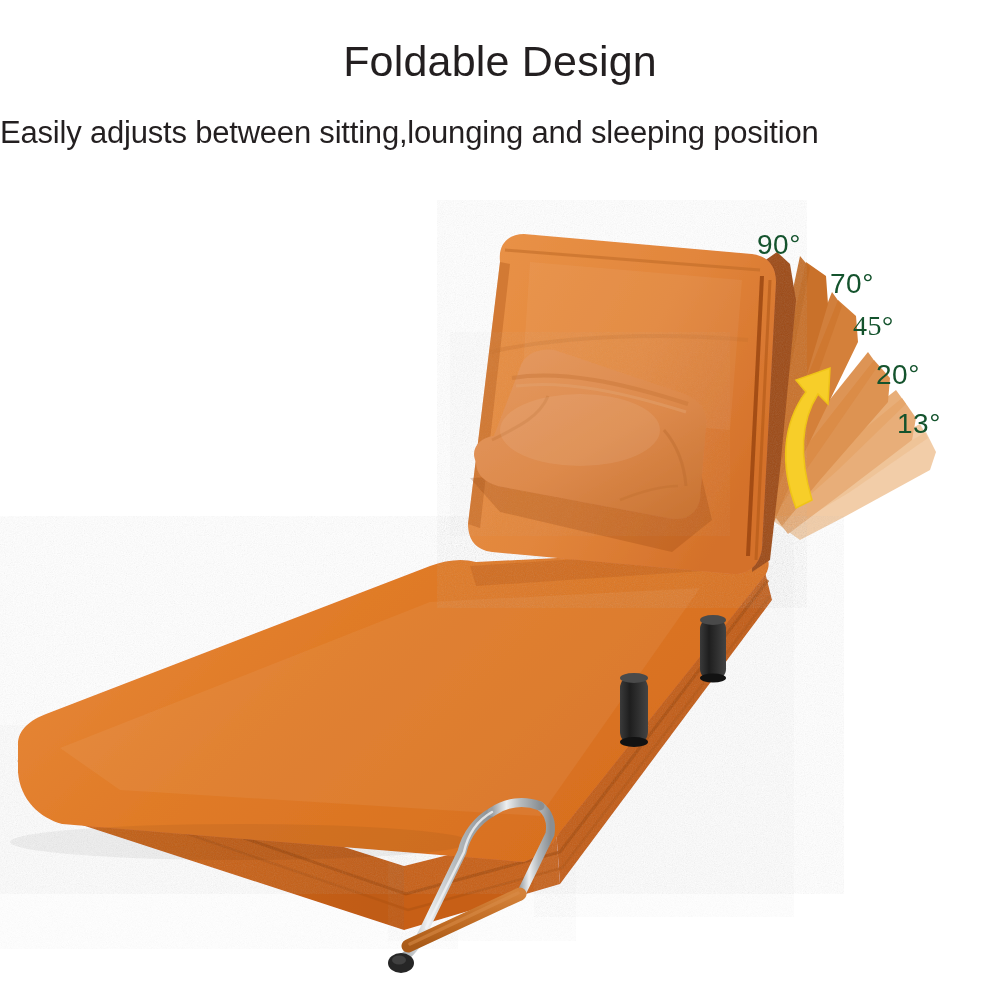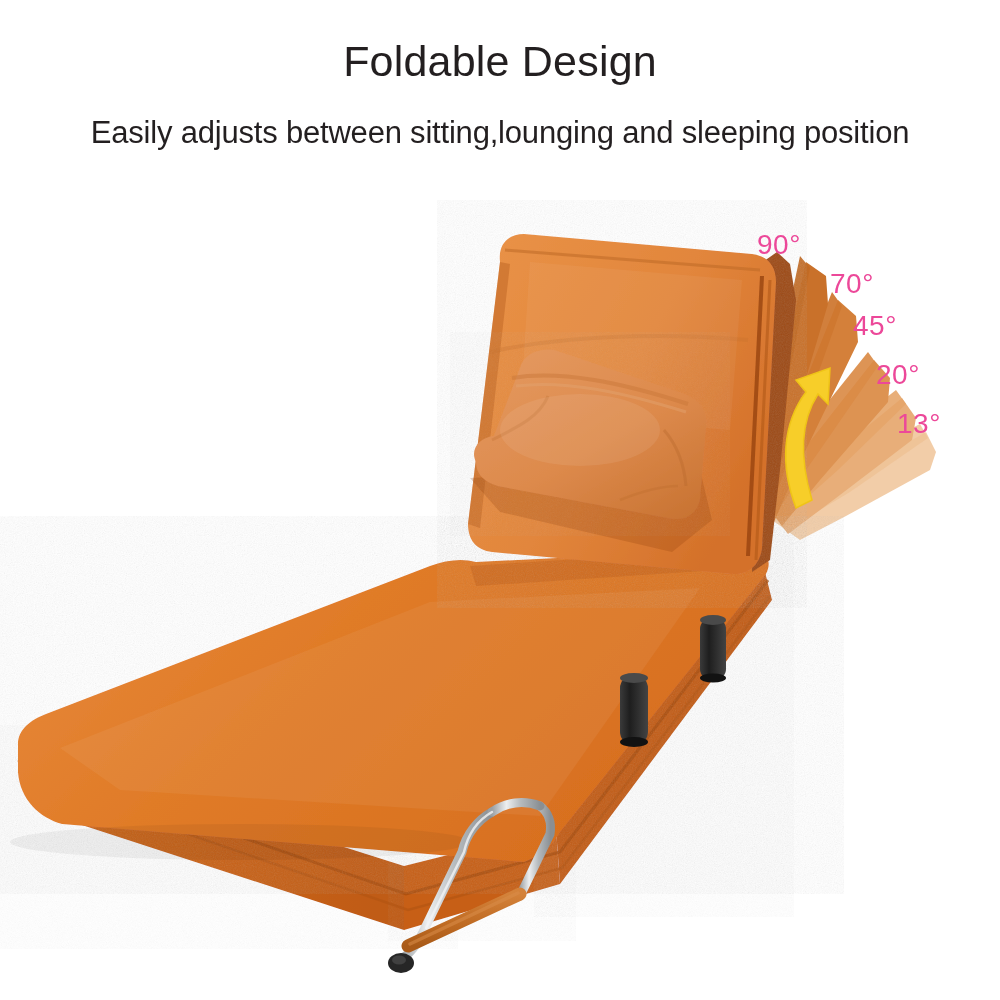--- a/index.html
+++ b/index.html
@@ -35,21 +35,21 @@
     color: #231f20;
     letter-spacing: 0.2px;
     line-height: 1.1;
     white-space: nowrap;
   }
   .subtitle {
     position: absolute;
     left: 0;
     top: 116px;
     width: 1000px;
-    text-align: center;
+    text-align: left;
     font-size: 31px;
     font-weight: 400;
     color: #231f20;
     letter-spacing: -0.2px;
     line-height: 1.1;
     white-space: nowrap;
   }
 
   
   #product {
@@ -60,27 +60,27 @@
     height: 1000px;
   }
   #product svg { display: block; }
 
   
   .angle-label {
     position: absolute;
     font-family: "Liberation Sans", sans-serif;
     font-size: 28px;
     font-weight: 400;
-    color: #ec4899;
+    color: #14532d;
     white-space: nowrap;
     letter-spacing: 0.5px;
   }
   .angle-90 { left: 757px; top: 229px; }
   .angle-70 { left: 806px; top: 268px; margin-left: 24px; }
-  .angle-45 { left: 853px; top: 310px; }
+  .angle-45 { left: 853px; top: 310px; font-family: Liberation Serif, serif; }
   .angle-30 { left: 876px; top: 359px; }
   .angle-15 { left: 897px; top: 408px; }
 </style>
 </head>
 <body>
 
 <div id="stage">
 
   <div class="title">Foldable Design</div>
 

